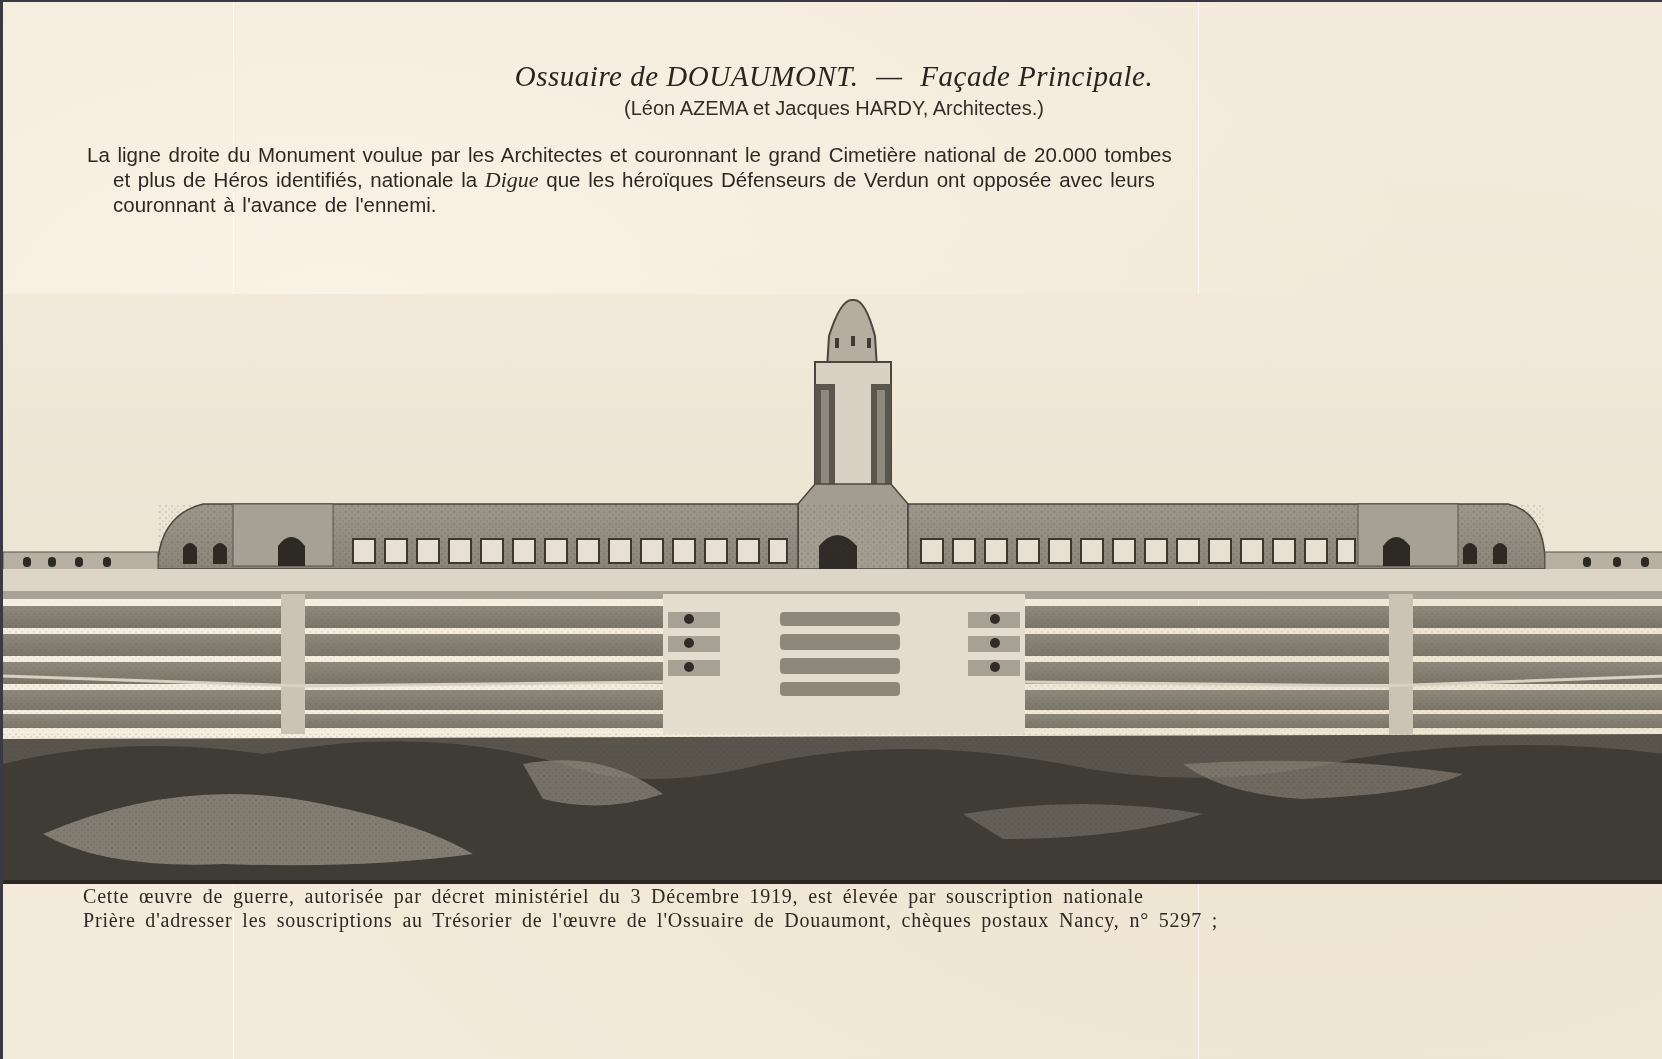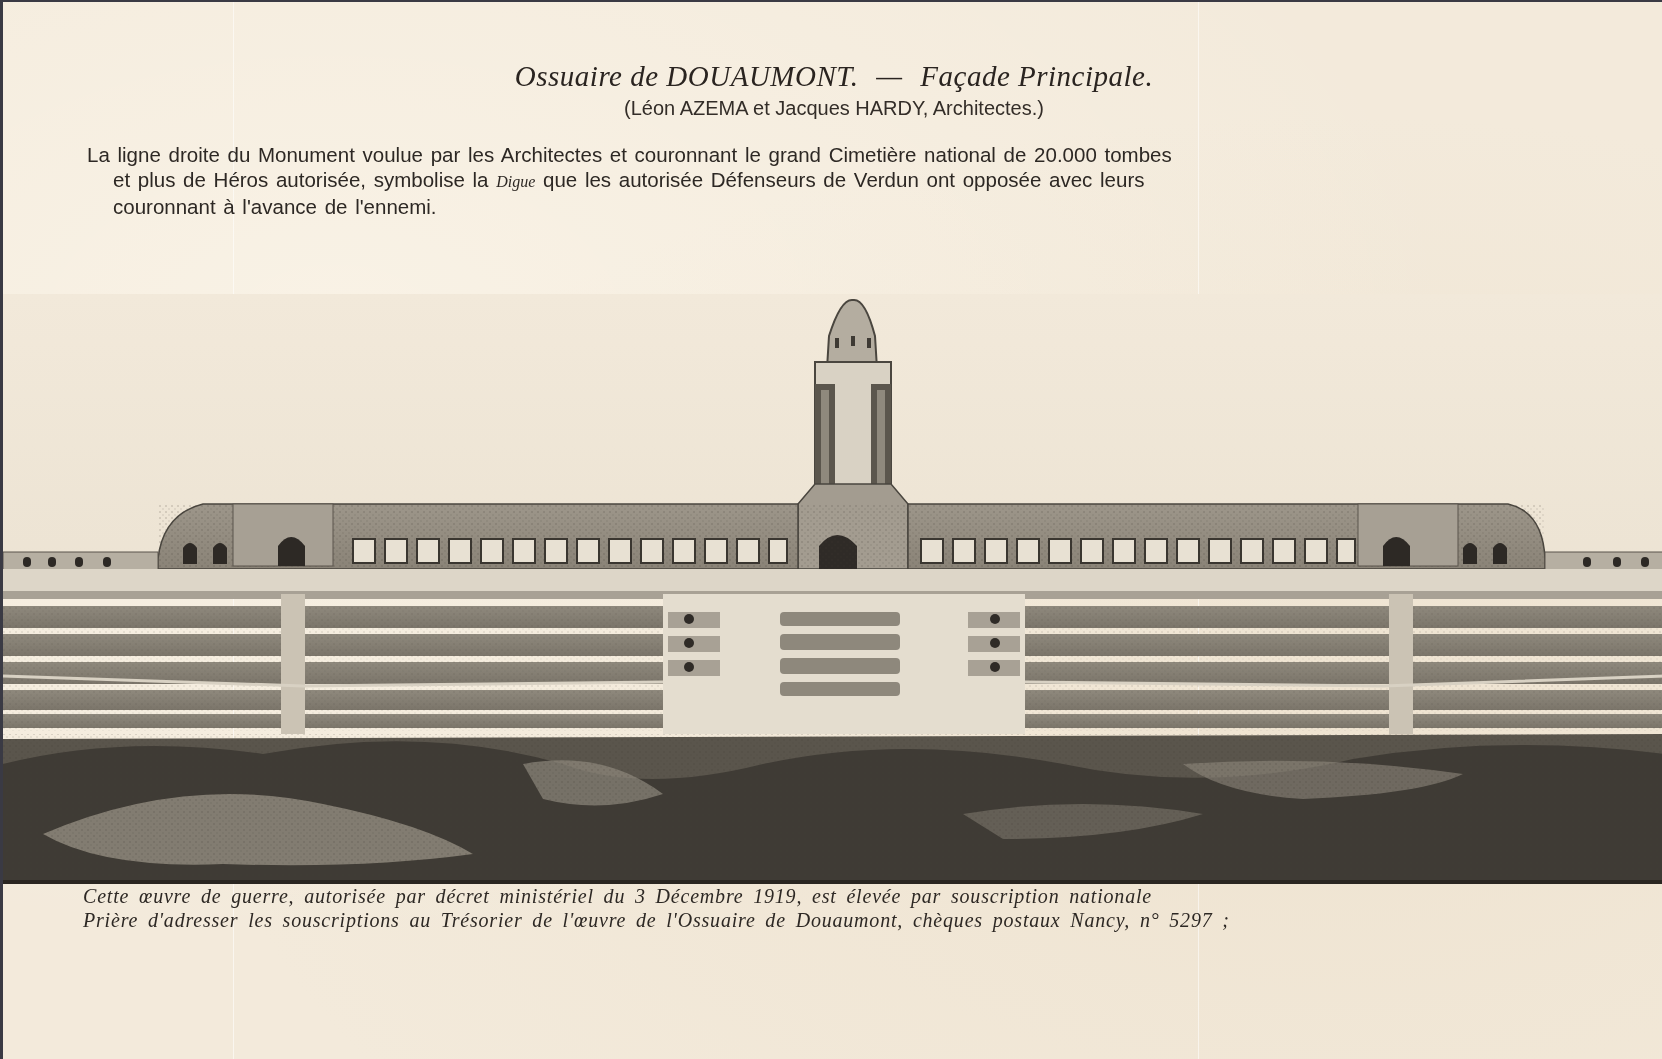--- a/index.html
+++ b/index.html
@@ -26,32 +26,32 @@
       position: absolute; left: 0; width: 1662px; top: 95px; text-align: center;
       font-family: "Liberation Sans", sans-serif; font-size: 20px; color: #332d28;
     }
     .desc {
       position: absolute; left: 84px; width: 1500px; top: 120px;
       font-family: "Liberation Sans", sans-serif; font-size: 20.5px; line-height: 25px;
       color: #2d2824; text-align: justify; word-spacing: 2px; margin-top: 20px;
     }
     .desc .l { display: block; white-space: nowrap; }
     .desc .indent { padding-left: 26px; }
-    .desc em { font-style: italic; font-family: "Liberation Serif", serif; font-size: 16px; }
+    .desc em { font-style: italic; font-family: "Liberation Serif", serif; font-size: 22px; }
 
     .picture {
       position: absolute; left: 0; top: 292px; width: 1662px; height: 590px;
       overflow: hidden;
     }
     .sky { position: absolute; left: 0; top: 0; width: 100%; height: 300px;
       background: linear-gradient(#f2e9da, #ece3d3); }
 
     .footer {
       position: absolute; left: 80px; width: 1512px; top: 882px;
-      font-family: "Liberation Serif", serif; font-style: italic; font-size: 20px;
+      font-family: "Liberation Serif", serif; font-size: 20px;
       line-height: 24px; color: #2d2824; letter-spacing: 0.8px; word-spacing: 4px;
     }
     .footer .l { display: block; white-space: nowrap; }
     .footer .indent { padding-left: 28px; }
   </style>
 </head>
 <body>
 
 <div class="card">
   <div class="fold-v" style="left:230px"></div>
@@ -60,21 +60,21 @@
   <div class="title">
     <span>Ossuaire de DOUAUMONT.</span>
     <span class="sep">—</span>
     <span>Façade Principale.</span>
   </div>
 
   <div class="subtitle">(Léon AZEMA et Jacques HARDY, Architectes.)</div>
 
   <div class="desc">
     <span class="l">La ligne droite du Monument voulue par les Architectes et couronnant le grand Cimetière national de 20.000 tombes</span>
-    <span class="l indent"><span>et plus de Héros autorisée, symbolise la </span><em>Digue</em><span> que les autorisée Défenseurs de Verdun ont opposée avec leurs</span></span>
+    <span class="l indent"><span>et plus de Héros identifiés, nationale la </span><em>Digue</em><span> que les héroïques Défenseurs de Verdun ont opposée avec leurs</span></span>
     <span class="l indent">couronnant à l'avance de l'ennemi.</span>
   </div>
 
   <div class="picture">
     <div class="sky"></div>
     <svg width="1662" height="590" viewBox="0 0 1662 590" xmlns="http://www.w3.org/2000/svg" style="position:absolute;left:0;top:0">
       <defs>
         <linearGradient id="wall" x1="0" y1="0" x2="0" y2="1">
           <stop offset="0" stop-color="#9d968a"></stop>
           <stop offset="1" stop-color="#8a8377"></stop>

